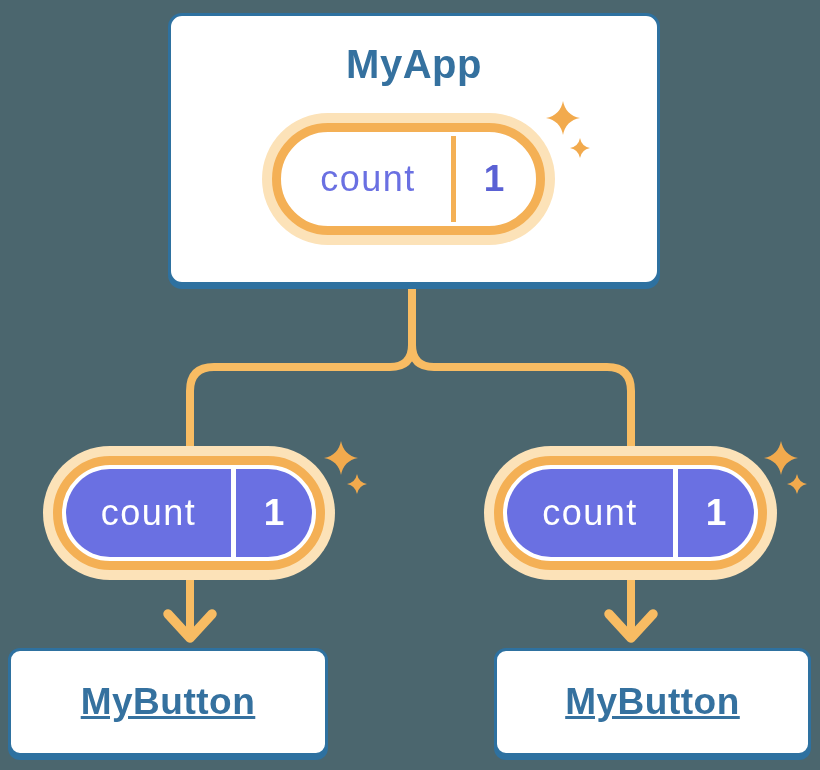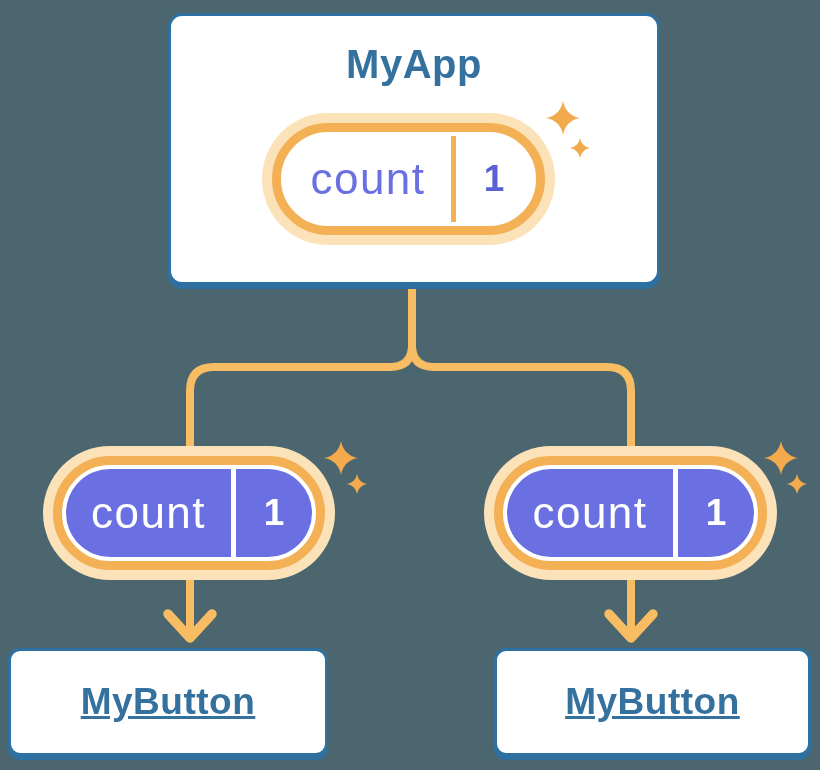--- a/index.html
+++ b/index.html
@@ -86,21 +86,21 @@
   }
   .pill.light .pill-body { background: #FFFFFF; }
   .pill.dark  .pill-body { background: #6A70E2; }
   .pill-cell {
     display: flex;
     align-items: center;
     justify-content: center;
   }
   .pill-cell.label {
     flex: 1;
-    font-size: 44px;
+    font-size: 36px;
     letter-spacing: 1.5px;
   }
   .pill-cell.value {
     width: 76px;
     font-size: 37px;
     font-weight: 700;
   }
   .pill-divider { width: 5px; }
   .pill.light .pill-cell.label { color: #6A70E2; }
   .pill.light .pill-cell.value { color: #5A61D4; }

